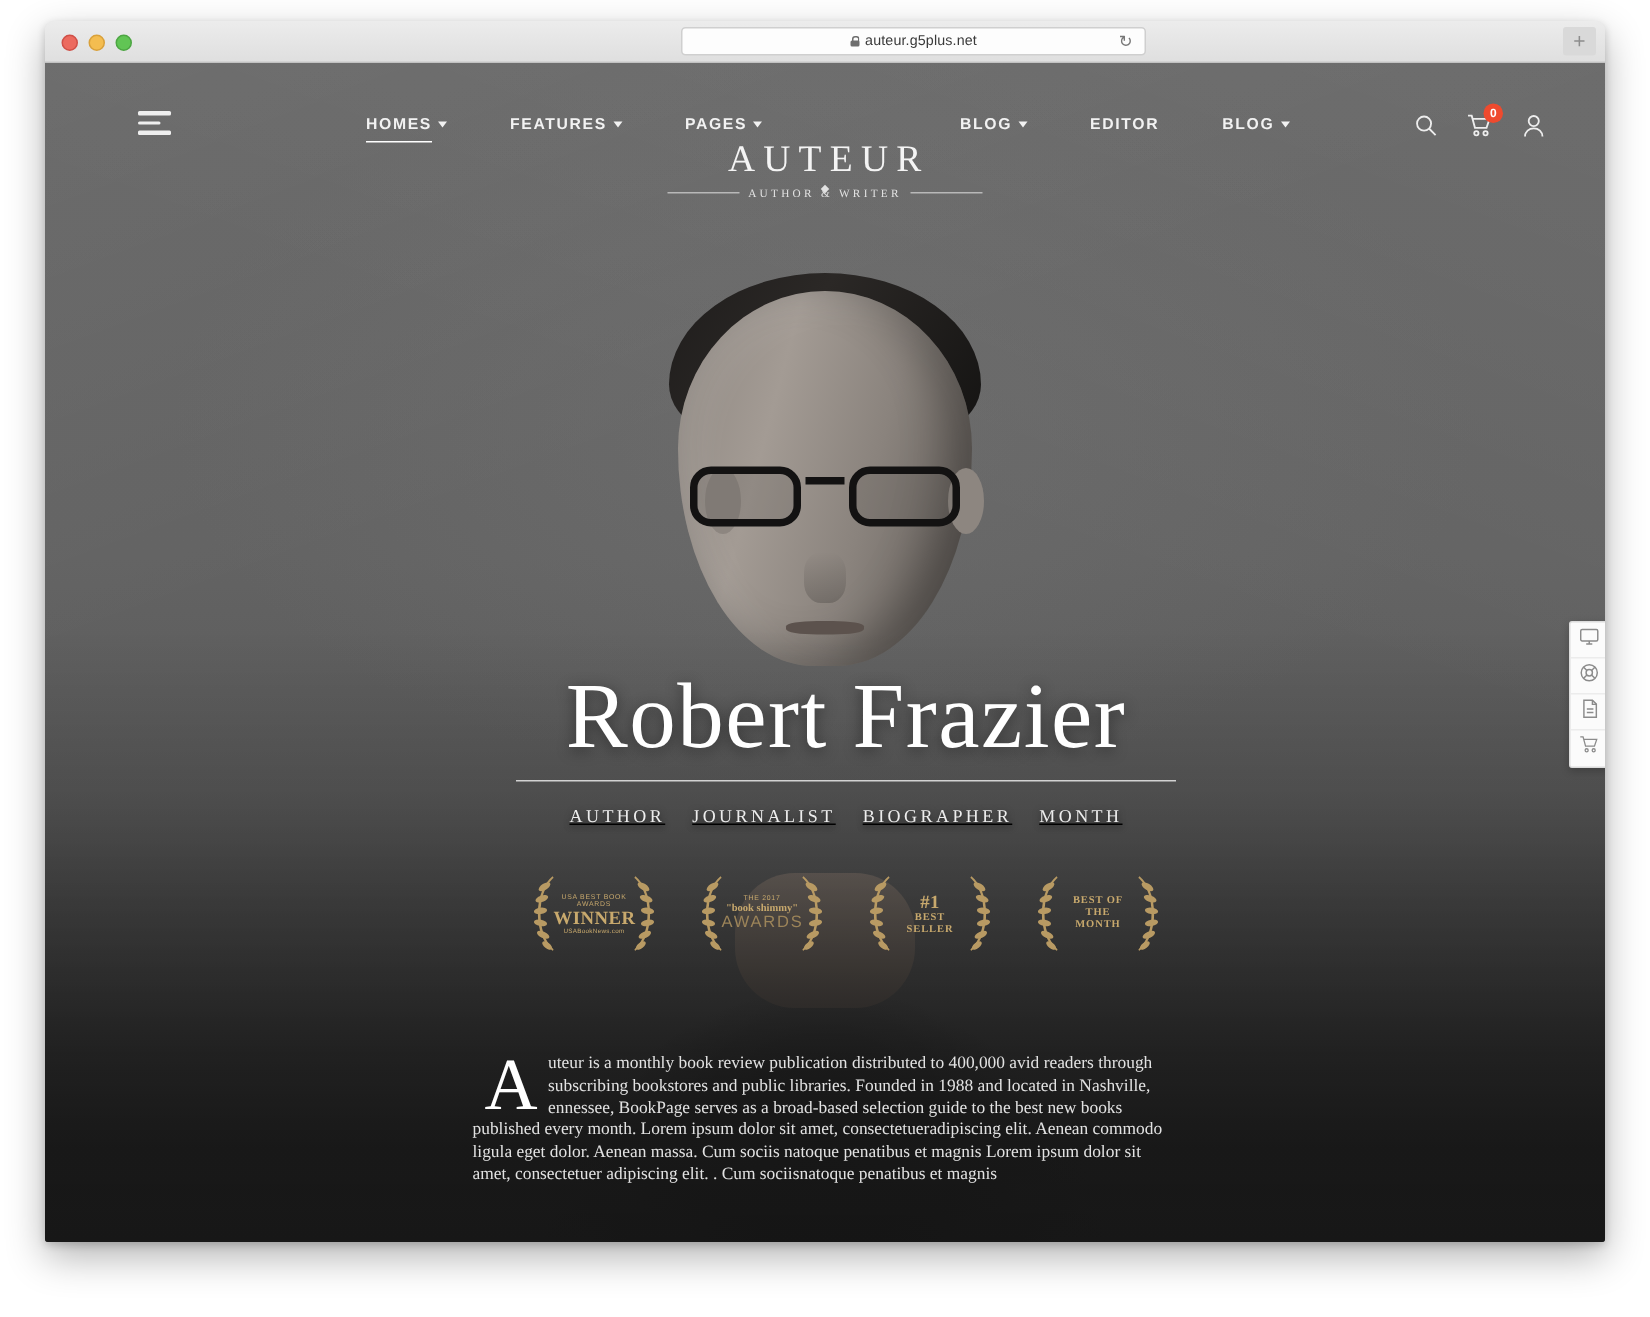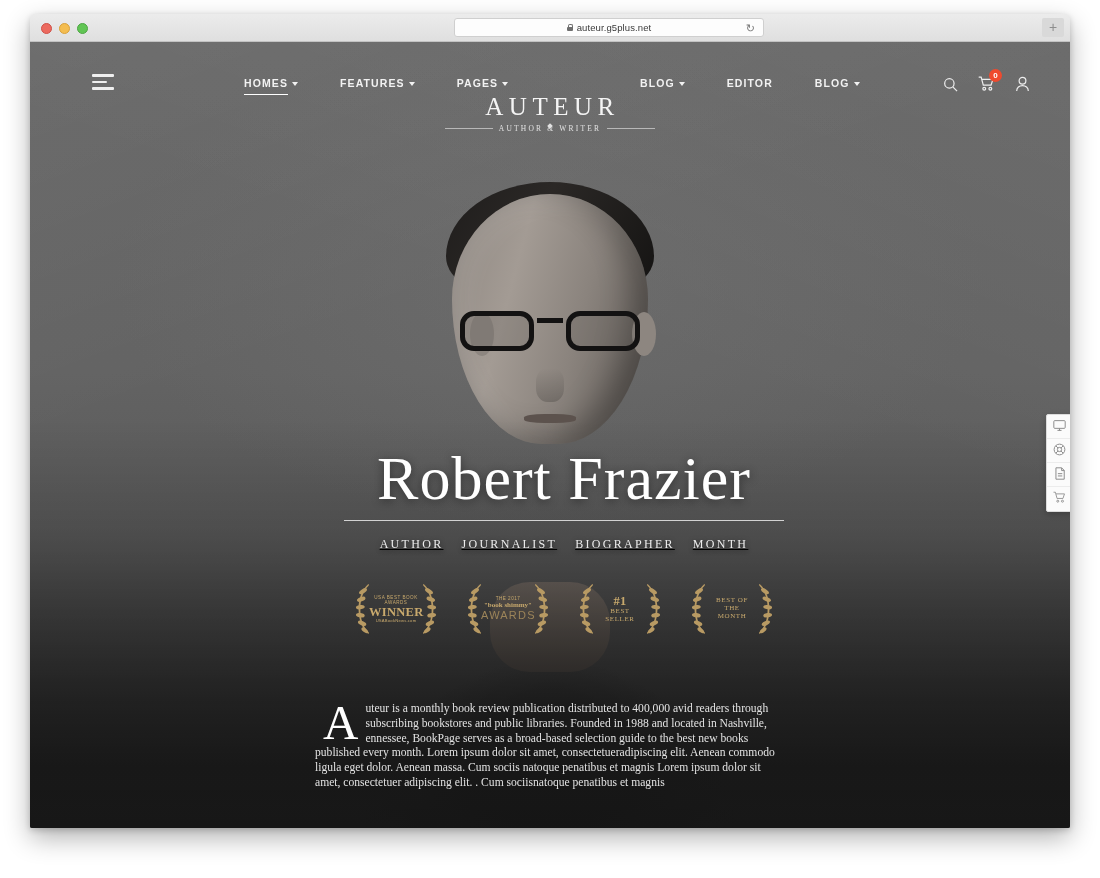--- a/index.html
+++ b/index.html
@@ -388,21 +388,21 @@
   .laurel.left  { left: 2px; }
   .laurel.right { right: 2px; transform: scaleX(-1); }
   .award-text {
     text-align: center;
     color: #c8a96d;
     line-height: 1.12;
     width: 54px;
   }
   .aw-top    { font-size: 4.6px; letter-spacing: .5px; font-family: "Liberation Sans", sans-serif; }
   .aw-big    { font-size: 12.5px; font-weight: bold; letter-spacing: .3px; font-family: "Liberation Serif", serif; }
-  .aw-mid    { font-size: 7px; font-weight: normal; letter-spacing: .6px; font-family: "Liberation Serif", serif; }
+  .aw-mid    { font-size: 7px; font-weight: bold; letter-spacing: .6px; font-family: "Liberation Serif", serif; }
   .aw-small  { font-size: 4.2px; letter-spacing: .2px; font-family: "Liberation Sans", sans-serif; }
   .aw-script { font-size: 7px; font-weight: bold; font-family: "Liberation Serif", serif; font-style: normal; }
   .aw-awards { font-size: 11px; letter-spacing: 1.2px; color: #9c8459; font-family: "Liberation Sans", sans-serif; }
 
   
   #intro {
     position: absolute;
     left: 50%;
     transform: translateX(-50%);
     top: 660px;

